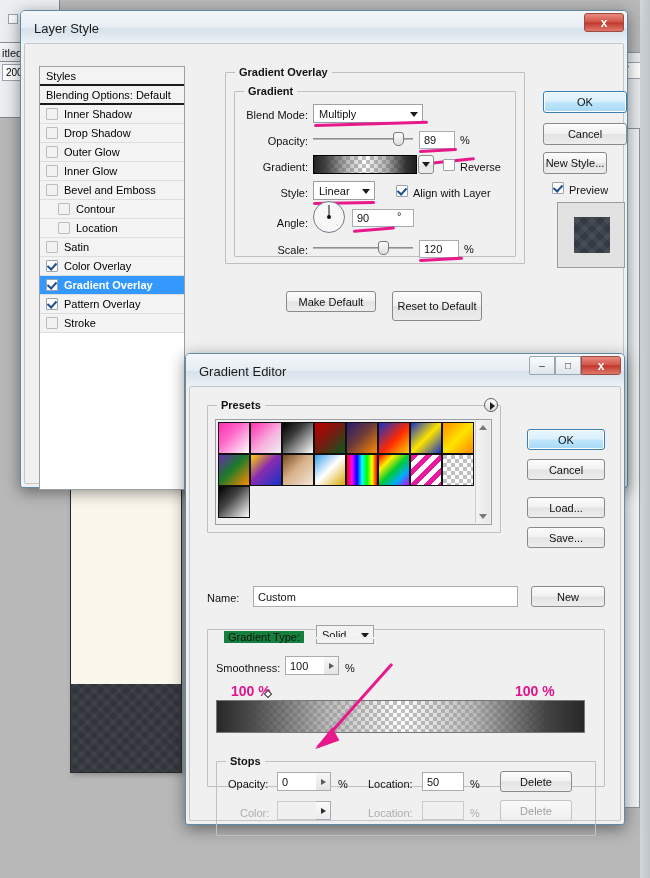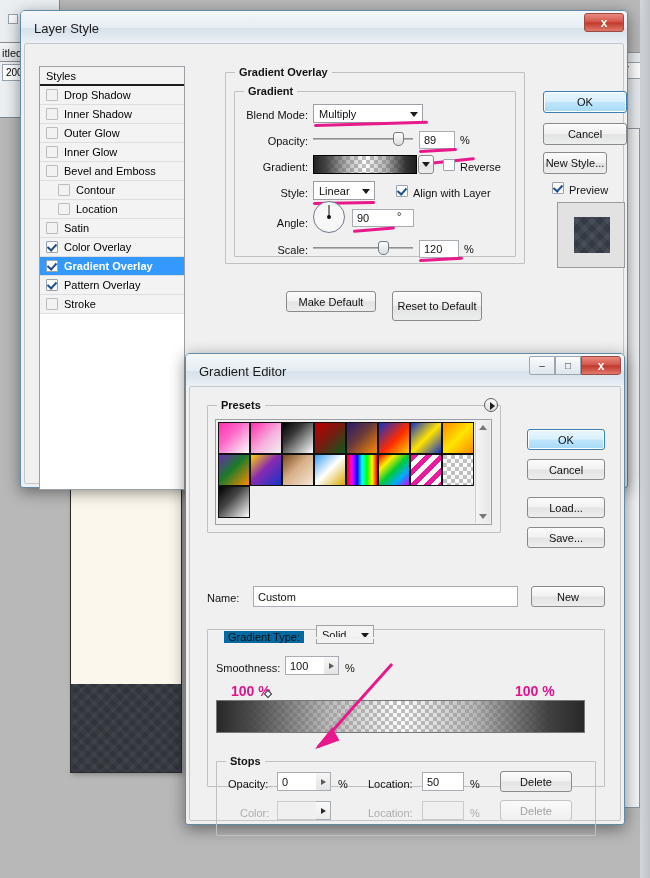--- a/index.html
+++ b/index.html
@@ -311,28 +311,31 @@
   <div class="titlebtns">
     <div class="tbtn close only">x</div>
   </div>
 
   <div class="win-body" style="position:absolute; left:3px; top:32px; right:3px; bottom:3px;">
 
     <div class="listbox" style="left:14px; top:22px; width:146px; height:424px;">
       <div class="list-row hdr">
         <span class="txtlbl noind">Styles</span>
       </div>
+      <div class="list-row" style="border-bottom:2px solid #1b1b1b;">
+        <span class="txtlbl noind">Blending Options: Default</span>
+      </div>
       <div id="style-items">
           <div class="list-row">
             <span class="chk dim cb" style="position: absolute; top: 3px;"></span>
+            <span class="txtlbl">Inner Shadow</span>
+          </div>
+          <div class="list-row">
+            <span class="chk dim cb" style="position: absolute; top: 3px;"></span>
             <span class="txtlbl">Drop Shadow</span>
-          </div>
-          <div class="list-row">
-            <span class="chk dim cb" style="position: absolute; top: 3px;"></span>
-            <span class="txtlbl">Inner Shadow</span>
           </div>
           <div class="list-row">
             <span class="chk dim cb" style="position: absolute; top: 3px;"></span>
             <span class="txtlbl">Outer Glow</span>
           </div>
           <div class="list-row">
             <span class="chk dim cb" style="position: absolute; top: 3px;"></span>
             <span class="txtlbl">Inner Glow</span>
           </div>
           <div class="list-row">
@@ -491,21 +494,21 @@
       </div>
     </div>
 
     <div class="lbl" style="left:17px; top:205px;">Name:</div>
     <div class="txt" style="left:63px; top:199px; width:265px; height:21px; line-height:20px;">
       <span>Custom</span>
     </div>
     <div class="btn" style="left:341px; top:199px; width:74px; height:21px;">New</div>
 
     <div class="group" style="left:17px; top:242px; width:398px; height:158px;"></div>
-    <div class="lbl" style="left:34px; top:244px; background:#0369a1; padding:0 4px;">Gradient Type:</div>
+    <div class="lbl" style="left:34px; top:244px; background:#15803d; padding:0 4px;">Gradient Type:</div>
     <div class="combo" style="left:126px; top:238px; width:58px; height:19px; background:#f3f3f3; border-color:#a2a2a2;">
       <span>Solid</span>
       <span class="arrow"></span>
     </div>
     <div style="position:absolute;left:118px;top:250px;width:74px;height:2px;background:#f0f0f0;"></div>
 
     <div class="lbl" style="left:26px; top:275px;">Smoothness:</div>
     <div class="txt" style="left:95px; top:269px; width:40px; height:19px; line-height:18px;">
       <span>100</span>
     </div>

